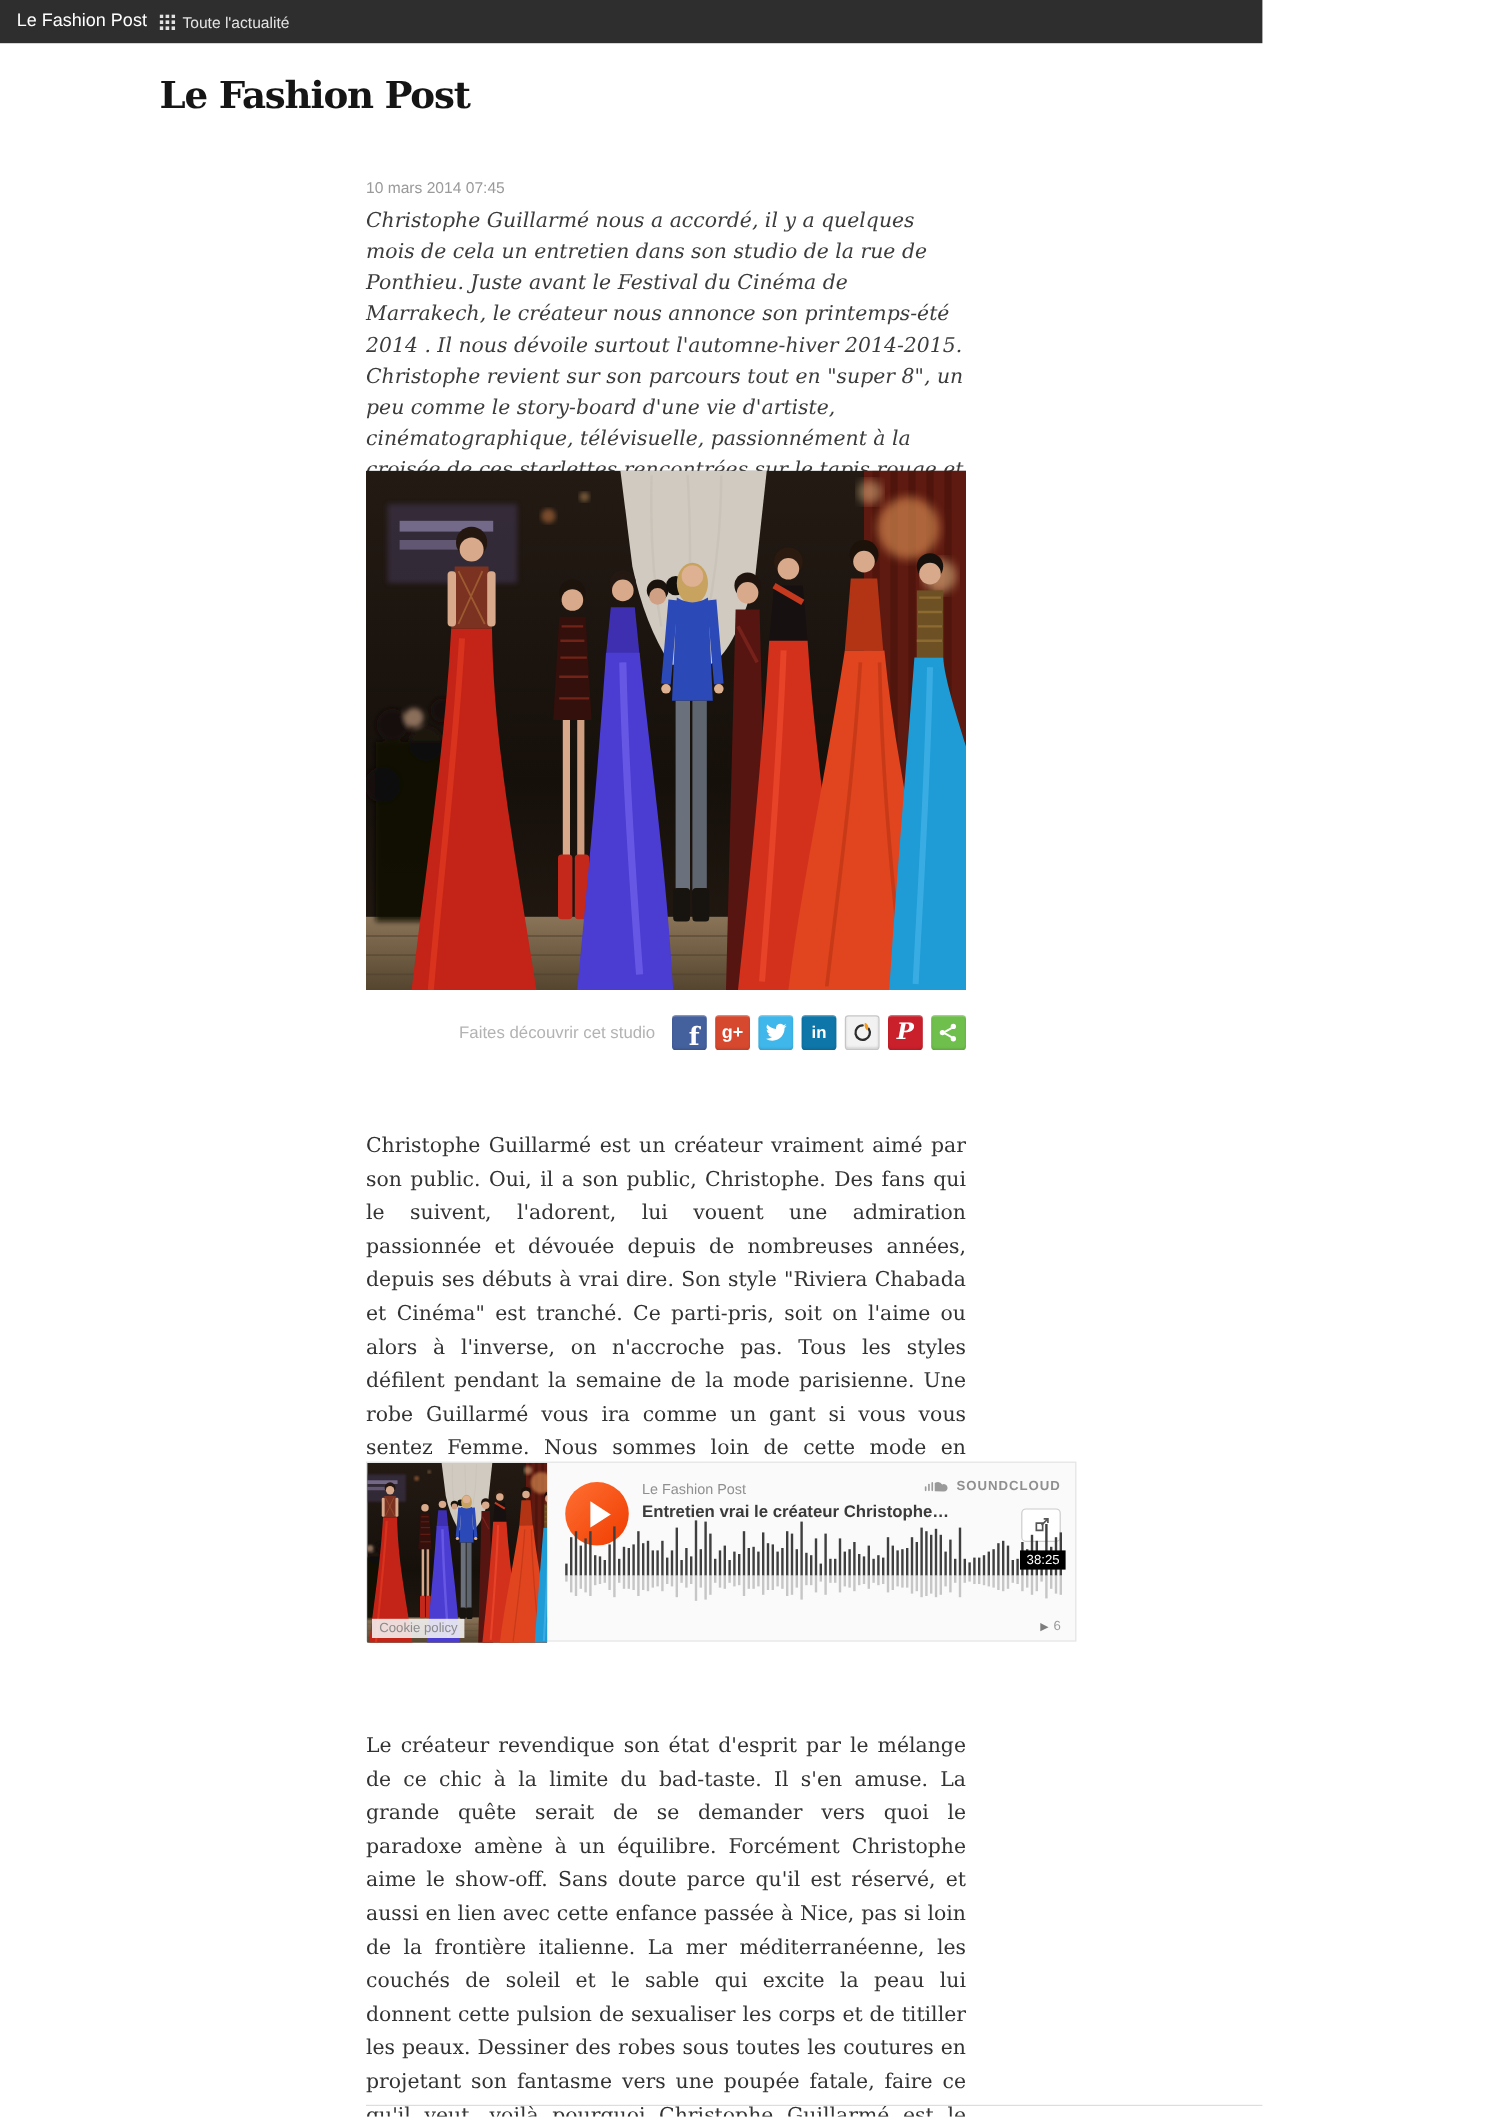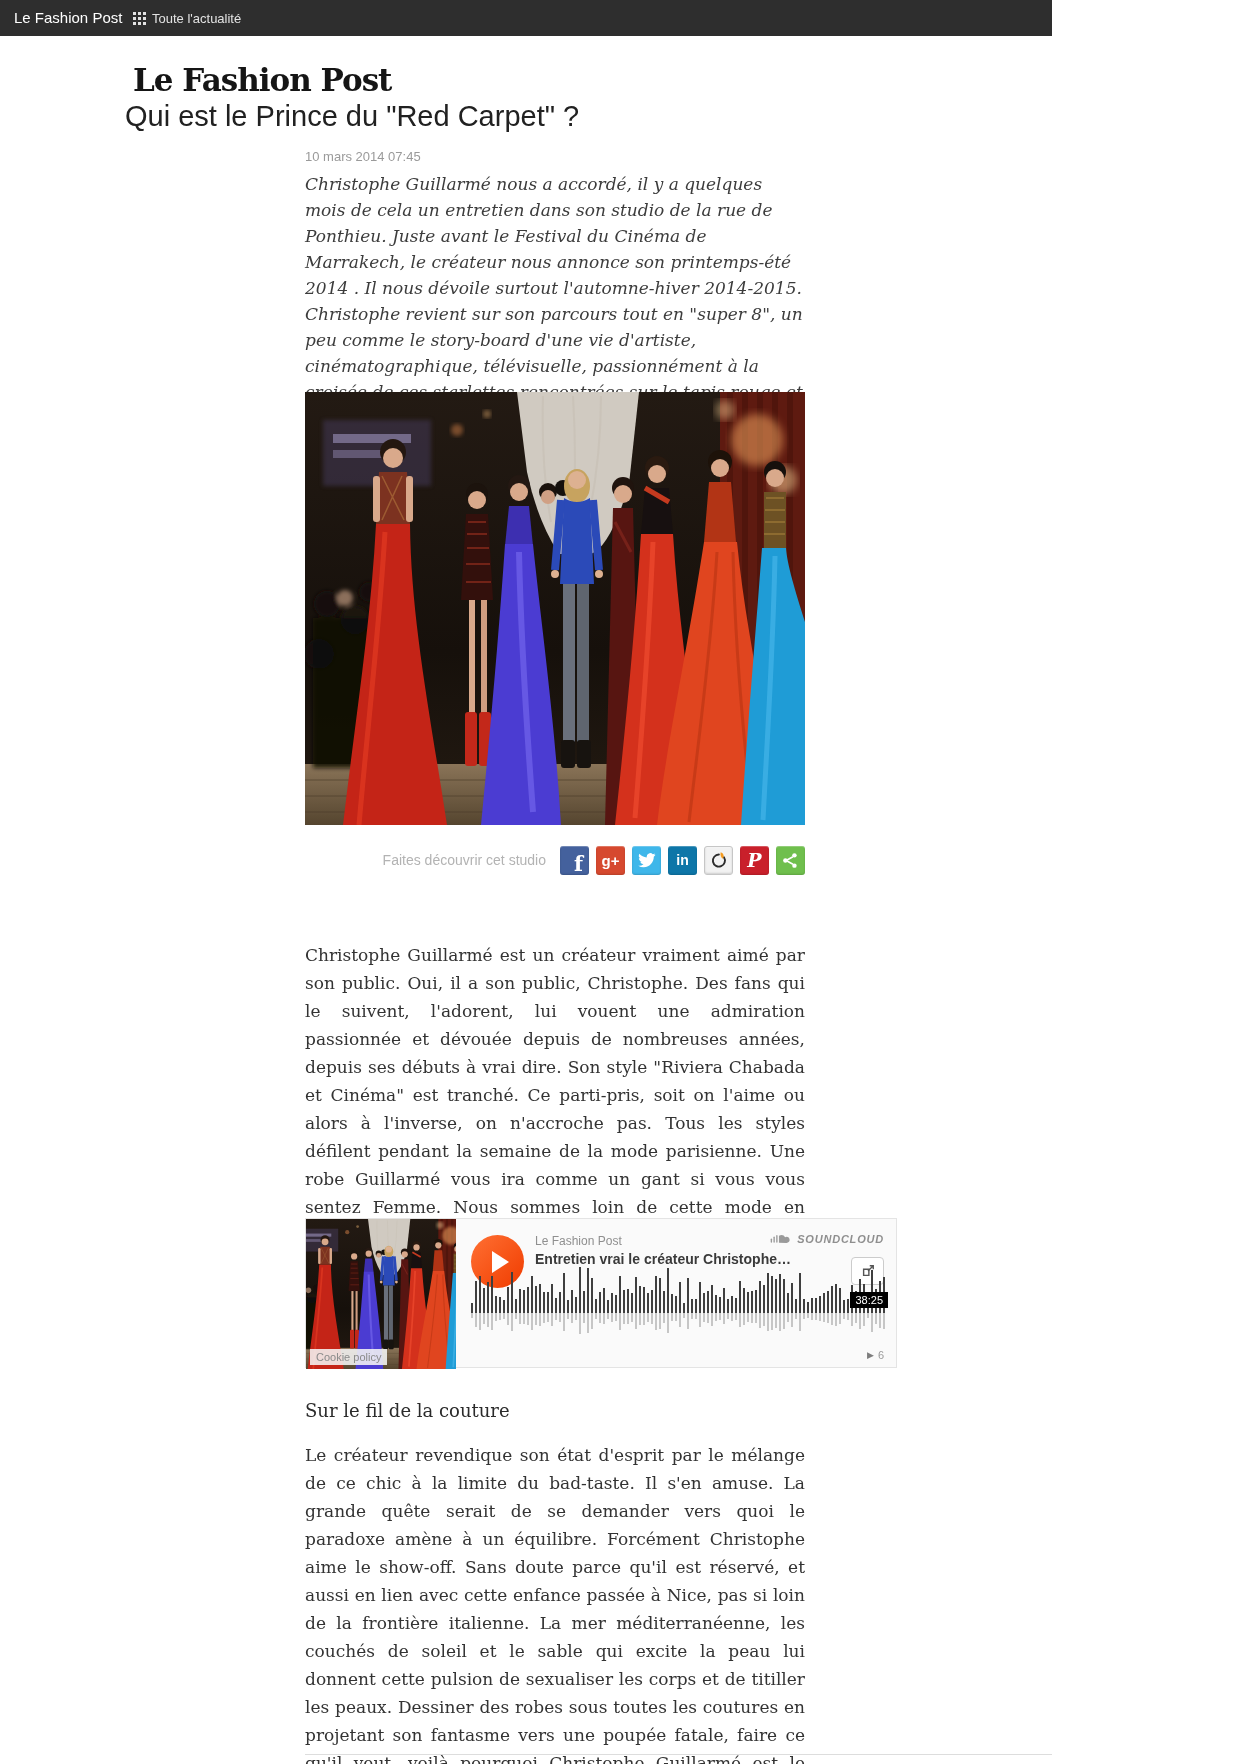--- a/index.html
+++ b/index.html
@@ -47,21 +47,21 @@
   .cookie{position:absolute;left:4px;bottom:4px;background:rgba(244,244,244,.88);color:#8a8a8a;
           font-size:11px;padding:2px 6px;cursor:pointer;}
   .playbtn{position:absolute;left:165px;top:16px;width:53px;height:53px;border-radius:50%;
            background:linear-gradient(135deg,#ff7033,#f03c00);display:flex;align-items:center;
            justify-content:center;cursor:pointer;}
   .playbtn .tri{width:0;height:0;border-left:17px solid #fff;border-top:11px solid transparent;
                 border-bottom:11px solid transparent;margin-left:5px;}
   .sc-author{position:absolute;left:229px;top:15px;font-size:12px;color:#8f8f8f;cursor:pointer;}
   .sc-title{position:absolute;left:229px;top:32px;font-size:14px;font-weight:bold;color:#3a3a3a;cursor:pointer;}
   .sc-brand{position:absolute;right:12px;top:13px;display:flex;align-items:center;gap:5px;
-            font-size:11px;font-weight:bold;letter-spacing:.8px;color:#8f8f8f;cursor:pointer;font-style:italic;}
+            font-size:11px;font-weight:bold;letter-spacing:.8px;color:#8f8f8f;cursor:pointer;}
   .sc-export{position:absolute;right:12px;top:38px;width:31px;height:26px;border:1px solid #ccc;
              border-radius:4px;background:#fff;display:flex;align-items:center;justify-content:center;cursor:pointer;}
   .waveform{position:absolute;left:165px;top:46px;width:417px;height:86px;display:flex;cursor:pointer;}
   .wf-col{position:relative;flex:0 0 2px;width:2px;margin-right:2px;height:86px;}
   .wf-bar{position:absolute;bottom:38px;left:0;width:2px;background:#3f3f3f;display:block;}
   .wf-ref{position:absolute;top:48px;left:0;width:2px;background:#c6c6c6;display:block;}
   .sc-time{position:absolute;right:0;top:27px;background:#000;color:#fff;font-size:11px;
            padding:2px 5px;z-index:2;}
   .sc-plays{position:absolute;right:12px;bottom:6px;display:flex;align-items:center;gap:4px;
             color:#9a9a9a;font-size:11px;}
@@ -204,21 +204,20 @@
         <rect x="0" y="10" width="3" height="3"></rect>
             <rect x="5" y="10" width="3" height="3"></rect>
             <rect x="10" y="10" width="3" height="3"></rect>
       </g>
         </svg>
       <span>Toute l'actualité</span>
     </span>
   </div>
 
   <div class="logo">Le Fashion Post</div>
-  <h1 class="title" style="margin:0;font-weight:normal;">Qui est le Prince du "Red Carpet" ?</h1>
 
   <div class="date">10 mars 2014 07:45</div>
   <div class="intro">Christophe Guillarmé nous a accordé, il y a quelques mois de cela un entretien dans son studio de la rue de Ponthieu. Juste avant le Festival du Cinéma de Marrakech, le créateur nous annonce son printemps-été 2014 . Il nous dévoile surtout l'automne-hiver 2014-2015.  Christophe revient sur son parcours tout en "super 8", un peu comme le story-board d'une vie d'artiste, cinématographique, télévisuelle, passionnément  à  la croisée de ces starlettes rencontrées sur le tapis rouge et de femmes fantasmées sous les flashs d'insolents paparazzi.</div>
 
   <div class="photo">
     <svg width="500" height="433" viewBox="0 0 500 433">
         <use href="#scene"></use>
       </svg>
   </div>
 
@@ -709,17 +708,16 @@
           <i class="wf-bar" style="height:36.4px"></i>
           <i class="wf-ref" style="height:16.4px"></i>
         </div>
       </div>
     <div class="sc-plays">
       <span class="ptri">▶</span>
       <span>6</span>
     </div>
   </div>
 
-  <div class="sec-heading" id="heading2">Sur le fil de la couture</div>
   <div class="sec-body" id="para2">Le créateur revendique son état d'esprit par le mélange de ce chic à la limite du bad-taste. Il s'en amuse. La grande quête serait de se demander vers quoi le paradoxe amène à un équilibre. Forcément Christophe aime le show-off. Sans doute parce qu'il est réservé, et aussi en lien avec cette enfance passée à Nice, pas si loin de la frontière italienne. La mer méditerranéenne, les couchés de soleil et le sable qui excite la peau  lui donnent cette pulsion de sexualiser les corps et de titiller les peaux. Dessiner des robes sous toutes les coutures en projetant son fantasme vers une poupée fatale, faire ce qu'il veut, voilà pourquoi Christophe Guillarmé est le Prince du Red Carpet.</div>
 
   <div class="footer-divider"></div>
 </div>
 
 </body></html>

